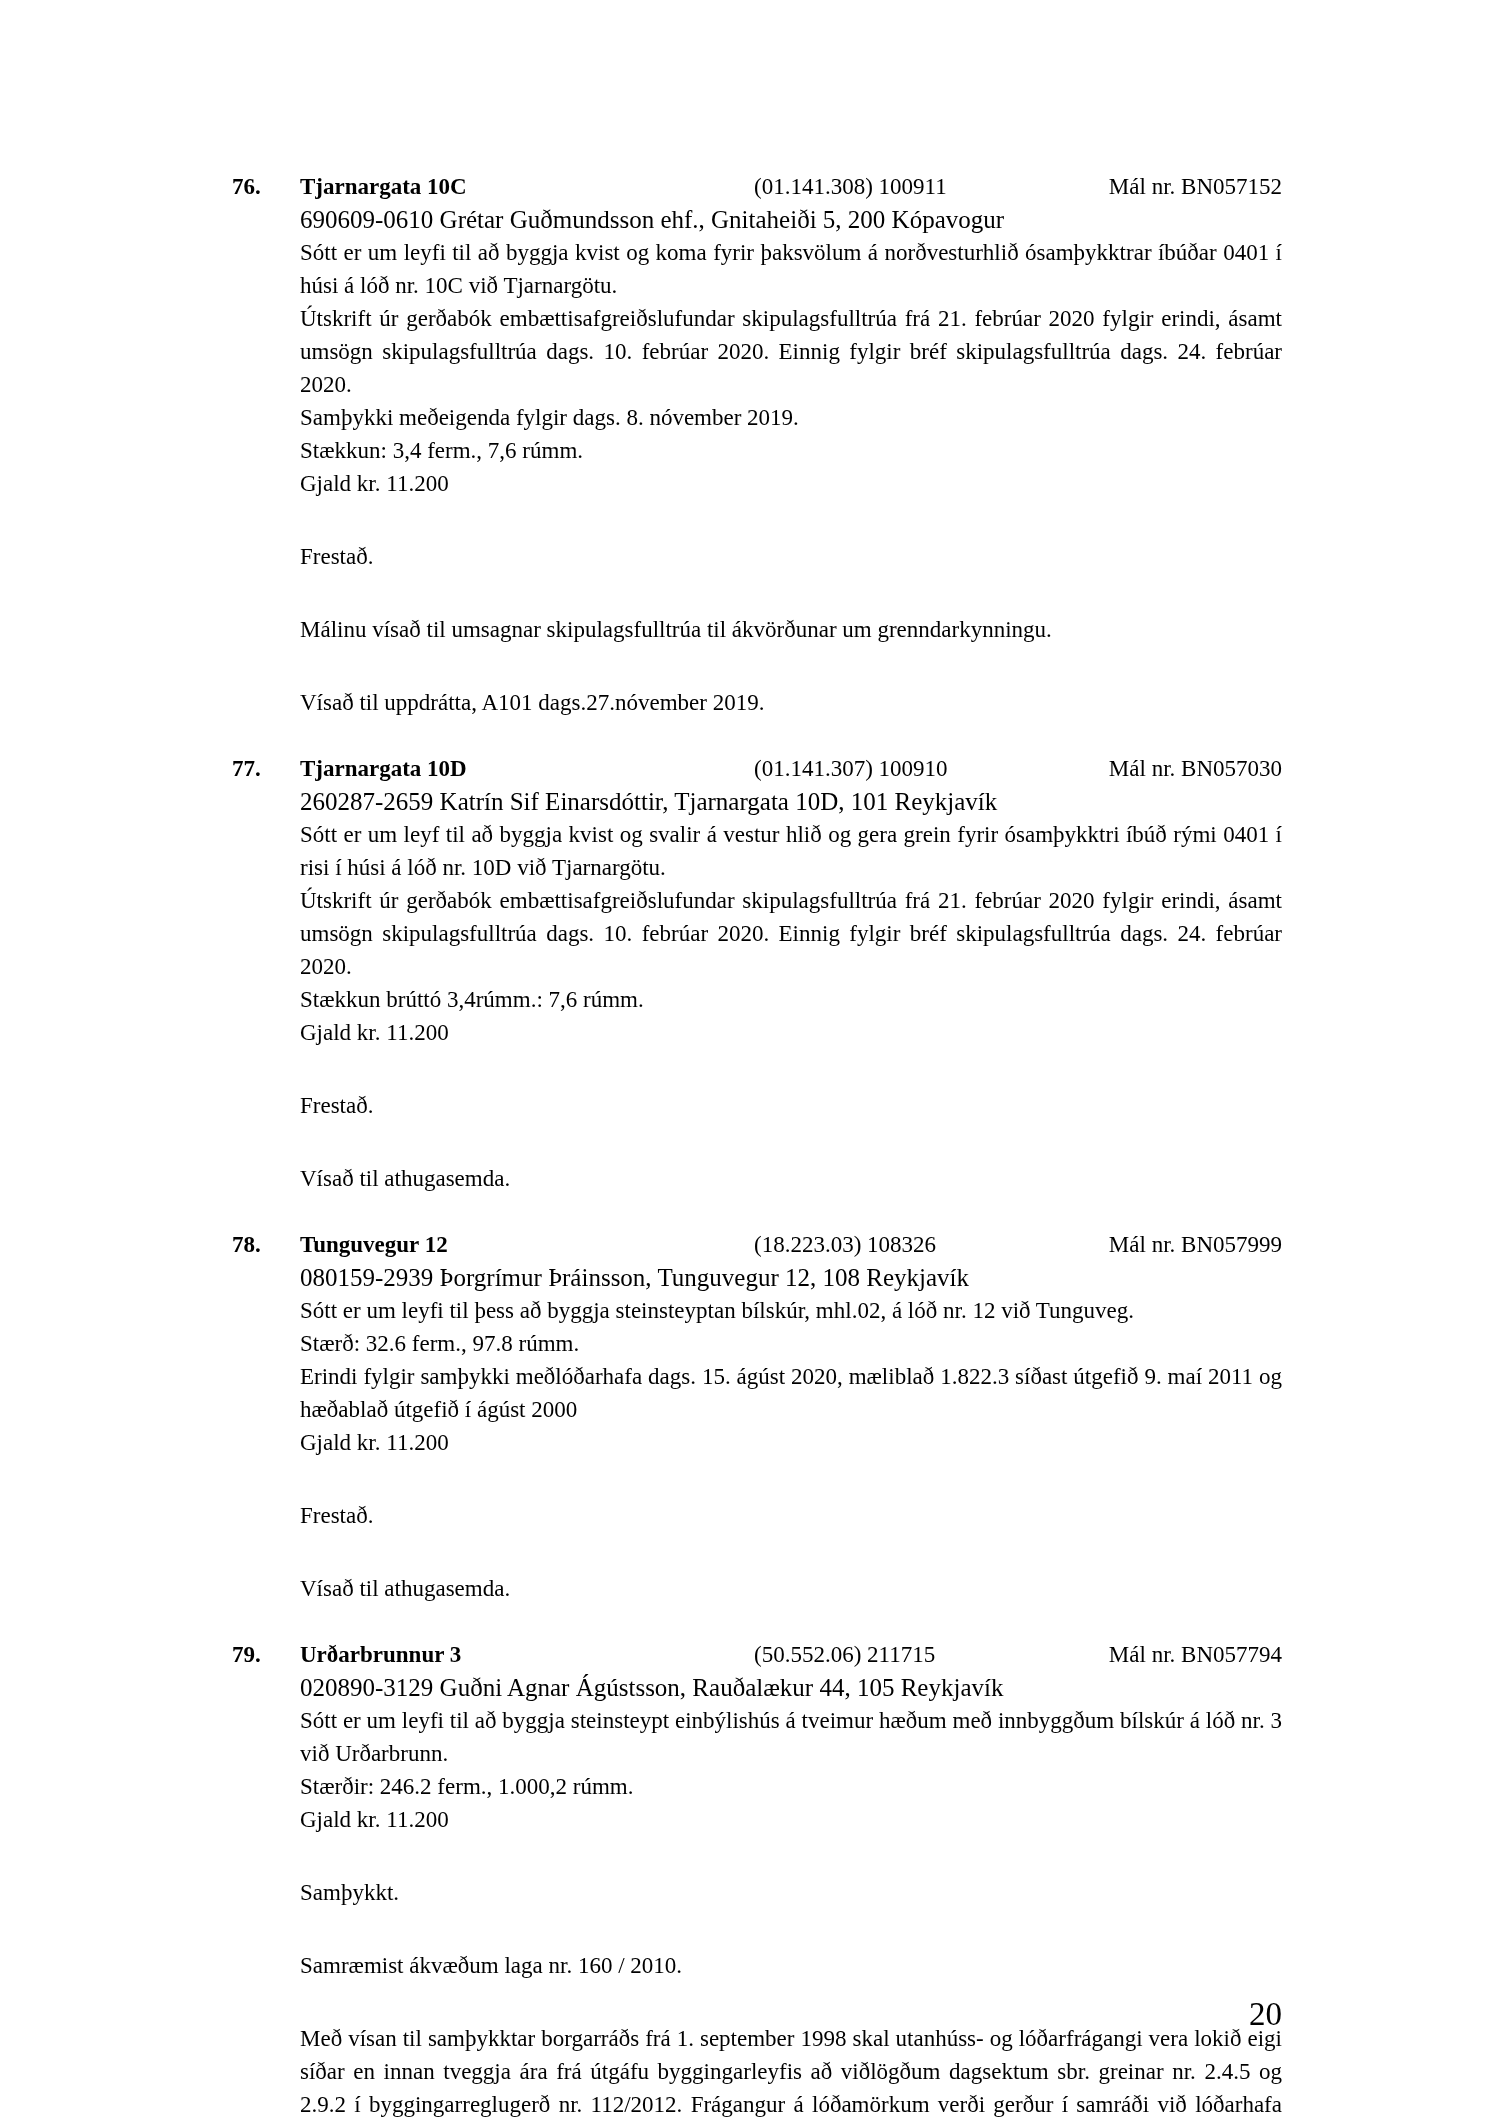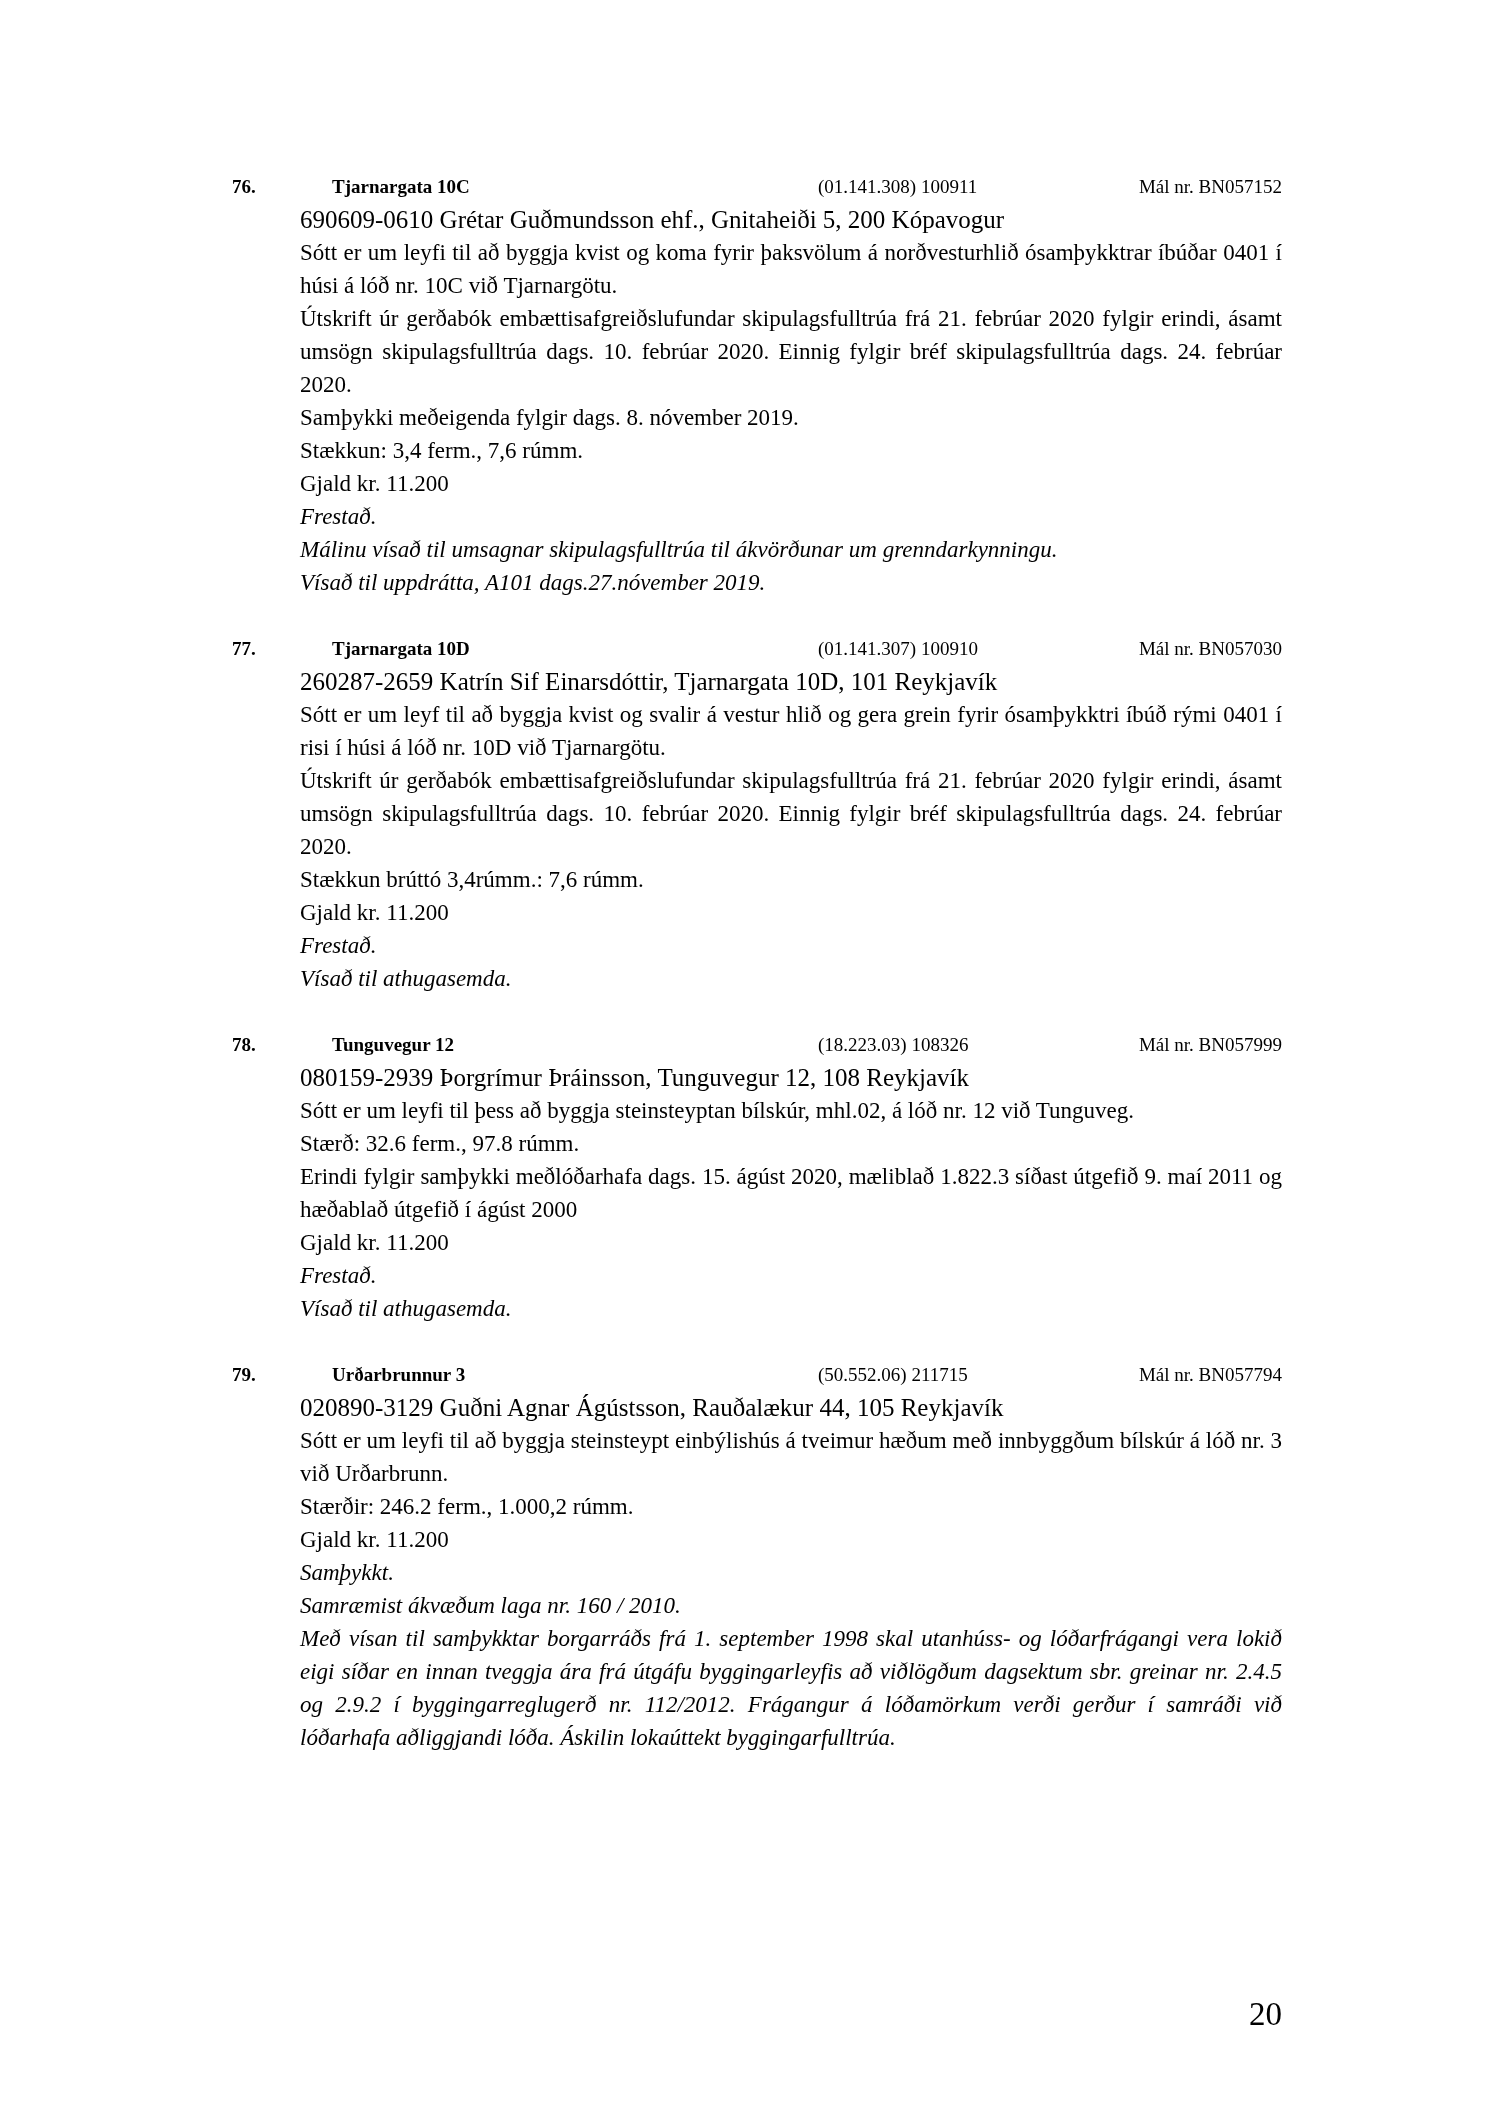--- a/index.html
+++ b/index.html
@@ -24,24 +24,23 @@
     position: absolute;
     left: 232px;
     top: 170px;
     width: 1050px;
   }
   .item {
     margin-bottom: 33px;
   }
   .head {
     display: flex;
-    font-size: 19px;
+    font-size: 23px;
     line-height: 33px;
     align-items: center;
-    gap: 32px;
   }
   .num {
     width: 68px;
     flex: 0 0 68px;
     font-weight: bold;
   }
   .title {
     flex: 0 0 454px;
     width: 454px;
     font-weight: bold;
@@ -67,21 +66,21 @@
   }
   .owner {
     font-size: 25px;
     line-height: 33px;
     white-space: nowrap;
   }
   .just {
     text-align: justify;
   }
   .it {
-    font-style: italic;
+    margin-top: 40px;
   }
   .pagenum {
     position: absolute;
     right: 218px;
     top: 1998px;
     font-size: 33px;
     line-height: 33px;
   }
 </style>
 </head>

